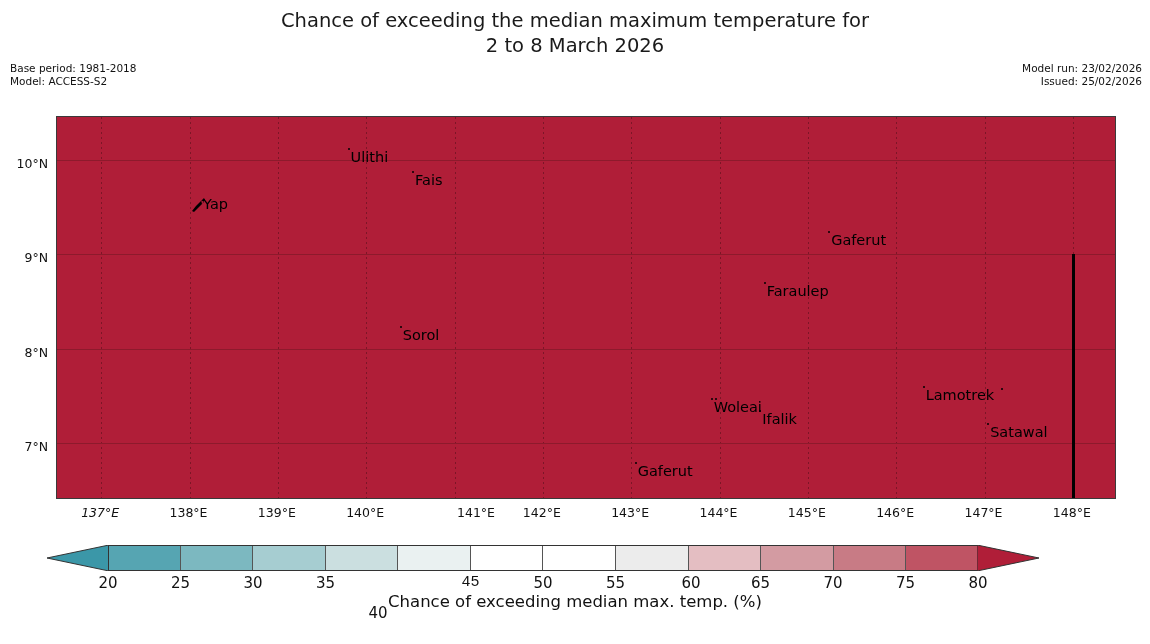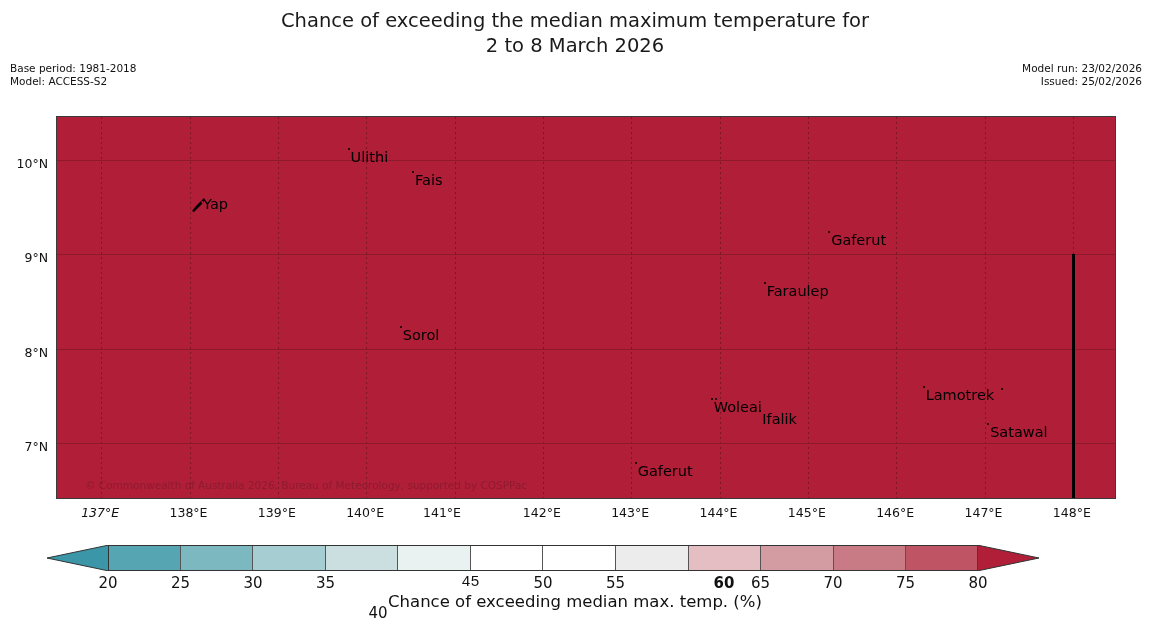--- a/index.html
+++ b/index.html
@@ -120,29 +120,28 @@
         <div class="lbl" style="left: 774.15px; top: 114.884px;">Gaferut</div>
         <div class="lbl" style="left: 709.667px; top: 165.951px;">Faraulep</div>
         <div class="lbl" style="left: 345.733px; top: 210.398px;">Sorol</div>
         <div class="lbl" style="left: 656.667px; top: 282.269px;">Woleai</div>
         <div class="lbl" style="left: 705.25px; top: 293.617px;">Ifalik</div>
         <div class="lbl" style="left: 868.667px; top: 269.975px;">Lamotrek</div>
         <div class="lbl" style="left: 933.15px; top: 306.857px;">Satawal</div>
         <div class="lbl" style="left: 580.7px; top: 345.63px;">Gaferut</div>
       </div>
     <div id="eez-line" style="left: 1014.83px; top: 137.123px; height: 245.877px;"></div>
-    <div id="copyright">© Commonwealth of Australia 2026, Bureau of Meteorology, supported by COSPPac</div>
   </div>
 </div>
 <div id="xaxis-layer">
     <div class="xtick" style="left: 100.167px; font-style: italic;">137°E</div>
     <div class="xtick" style="left: 188.5px;">138°E</div>
     <div class="xtick" style="left: 276.833px;">139°E</div>
     <div class="xtick" style="left: 365.167px;">140°E</div>
-    <div class="xtick" style="left: 442px;">141°E</div>
+    <div class="xtick" style="left: 476px;">141°E</div>
     <div class="xtick" style="left: 541.833px;">142°E</div>
     <div class="xtick" style="left: 630.167px;">143°E</div>
     <div class="xtick" style="left: 718.5px;">144°E</div>
     <div class="xtick" style="left: 806.833px; text-align: center;">145°E</div>
     <div class="xtick" style="left: 895.167px;">146°E</div>
     <div class="xtick" style="left: 983.5px;">147°E</div>
     <div class="xtick" style="left: 1071.83px;">148°E</div>
   </div>
 <div id="yaxis-layer">
     <div class="ytick" style="top: 158.556px;"><span class="ytick-inner">10°N</span></div>
@@ -175,20 +174,20 @@
   </svg>
   <div id="cbar-ticks">
       <div class="ctick" style="left: 108px;">20</div>
       <div class="ctick" style="left: 180.5px;">25</div>
       <div class="ctick" style="left: 253px;">30</div>
       <div class="ctick" style="left: 325.5px;">35</div>
       <div class="ctick" style="left: 378px; margin-top: 30px;">40</div>
       <div class="ctick" style="left: 470.5px; font-family: Liberation Mono, monospace;">45</div>
       <div class="ctick" style="left: 543px;">50</div>
       <div class="ctick" style="left: 615.5px;">55</div>
-      <div class="ctick" style="left: 724px; font-weight: bold;">60</div>
+      <div class="ctick" style="left: 691px;">60</div>
       <div class="ctick" style="left: 760.5px;">65</div>
       <div class="ctick" style="left: 833px;">70</div>
       <div class="ctick" style="left: 905.5px;">75</div>
       <div class="ctick" style="left: 978px;">80</div>
     </div>
 </div>
 <div id="cbar-label">Chance of exceeding median max. temp. (%)</div>
 
 </body></html>

